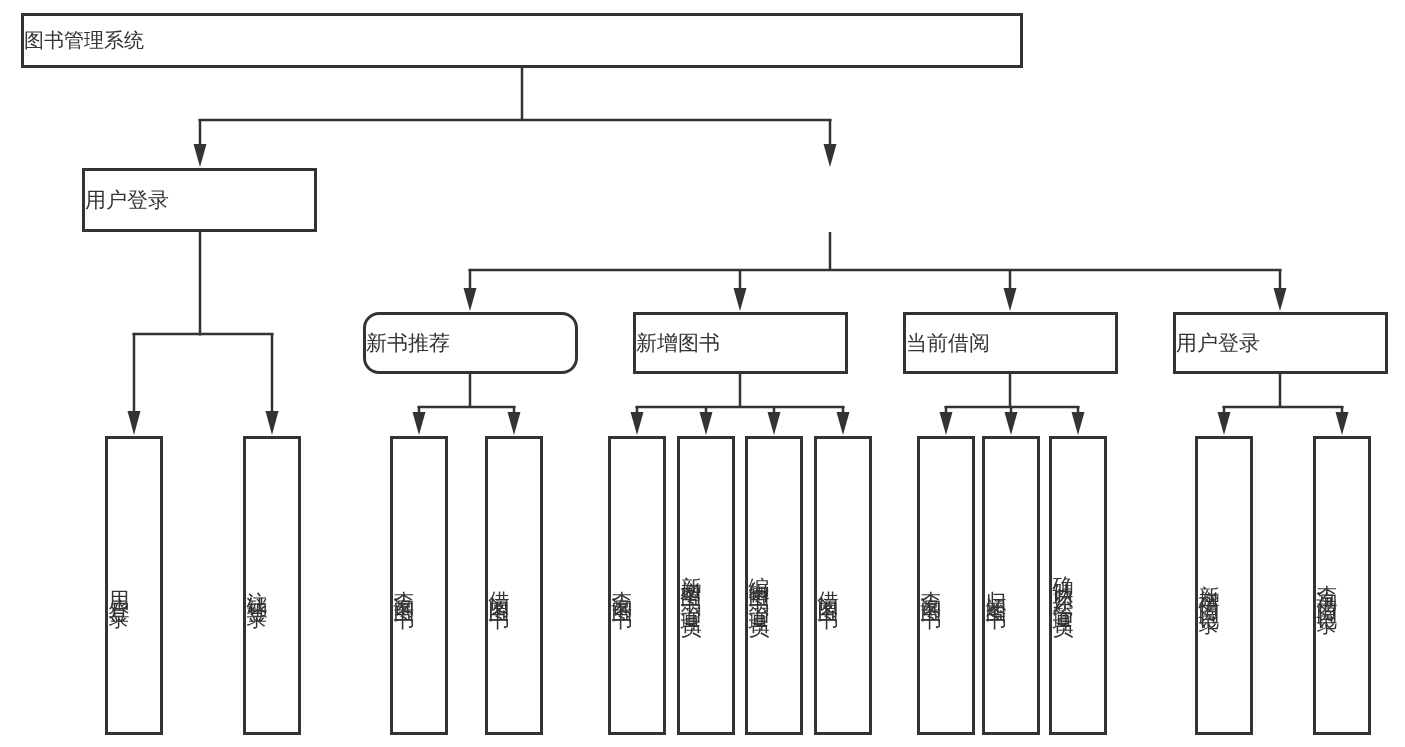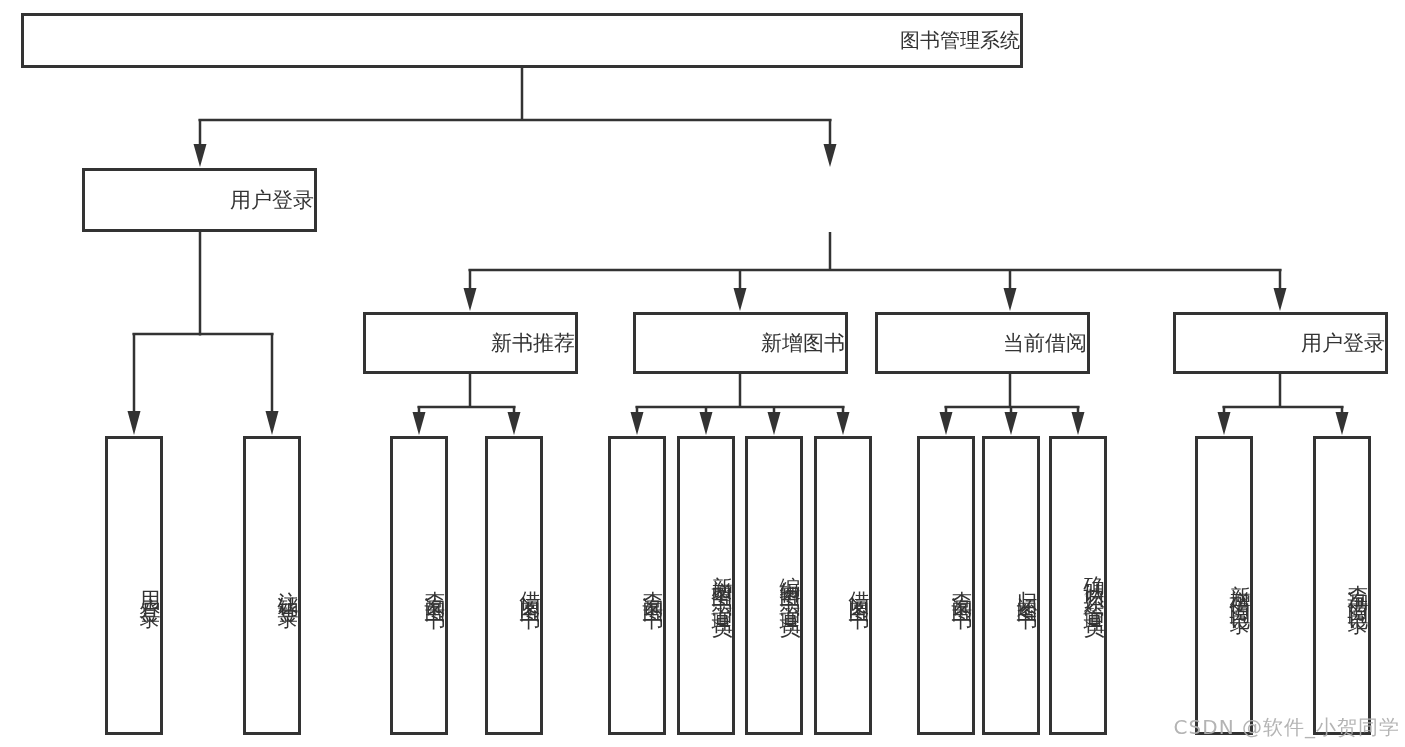--- a/index.html
+++ b/index.html
@@ -18,35 +18,35 @@
     width: 1405px; height: 747px;
     z-index: 1;
   }
   .node {
     position: absolute;
     box-sizing: border-box;
     border: 3px solid #333333;
     background: #ffffff;
     display: flex;
     align-items: center;
-    justify-content: flex-end;
+    justify-content: flex-start;
     z-index: 2;
     font-family: Liberation Serif, serif;
   }
   .root-node {
     left: 21px; top: 13px; width: 1002px; height: 55px;
     font-size: 20px;
   }
   .l2-node { top: 168px; width: 235px; height: 64px; font-size: 21px; }
   .l2-a { left: 82px; }
   .l2-b { left: 712px; }
   .l3-node { top: 312px; width: 215px; height: 62px; font-size: 21px; }
-  .l3-1 { left: 363px; }
+  .l3-1 { left: 363px; border-radius: 16px; }
   .l3-2 { left: 633px; }
-  .l3-3 { left: 875px; padding-left: 24px; }
+  .l3-3 { left: 903px; }
   .l3-4 { left: 1173px; }
   .leaf {
     top: 436px; width: 58px; height: 299px;
     font-size: 21px;
   }
   .leaf .vtext {
     writing-mode: vertical-rl;
     text-orientation: mixed;
     letter-spacing: 6px;
     line-height: 1;
@@ -209,15 +209,14 @@
     <span class="vtext">确认归还（管理员）</span>
   </div>
 
   <div class="node leaf leaf-5a">
     <span class="vtext">新增借阅记录</span>
   </div>
   <div class="node leaf leaf-5b">
     <span class="vtext">查询借阅记录</span>
   </div>
 
-  <div class="watermark">CSDN @软件_小贺同学</div>
 
 </div>
 
 </body></html>

